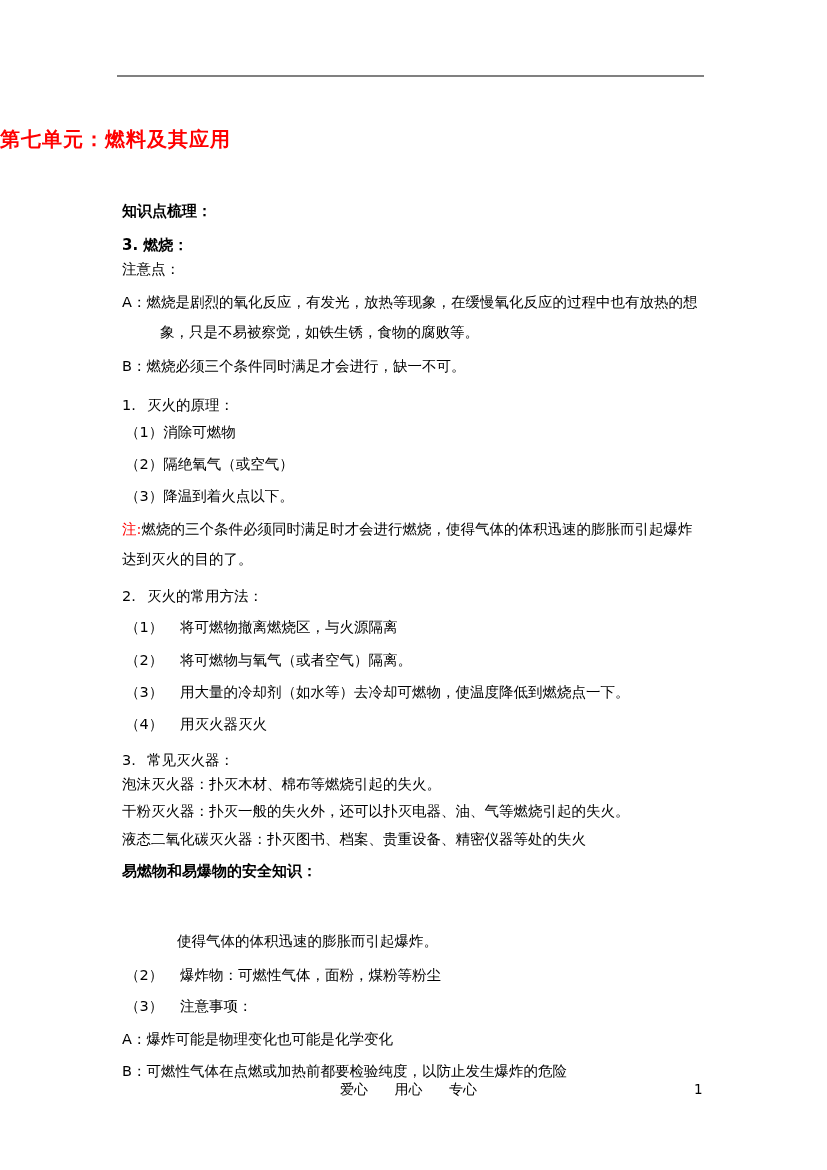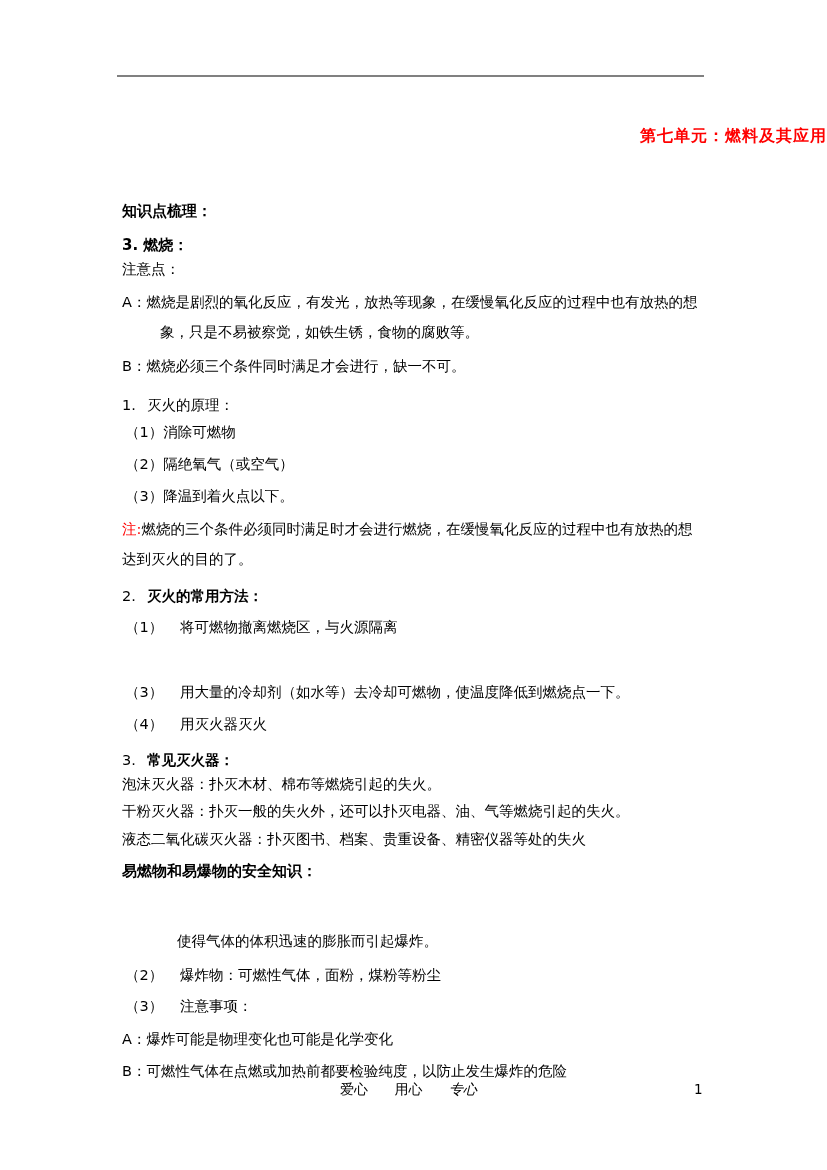--- a/index.html
+++ b/index.html
@@ -23,56 +23,56 @@
     width: 587px;
     height: 2px;
     background: #808080;
   }
   .title {
     position: absolute;
     left: 0;
     right: 0;
     top: 126px;
     margin: 0;
-    text-align: right;
-    font-size: 16px;
+    text-align: left;
+    font-size: 20px;
     font-weight: bold;
     color: #ff0000;
     letter-spacing: 1px;
     white-space: nowrap;
   }
   .ln {
     position: absolute;
     left: 122px;
     font-size: 14.5px;
     line-height: 19px;
     white-space: pre;
     color: #000000;
     margin-top: 32px;
   }
-  .bold { font-weight: bold; }
+  .bold { font-weight: normal; }
   .red  { color: #ff0000; }
   .h15  { font-size: 15px; font-weight: bold; }
   .num {
     display: inline-block;
     width: 25px;
   }
   .mk {
     display: inline-block;
     width: 55px;
   }
   .footer-slogan {
     position: absolute;
     left: 340px;
     top: 1081px;
     font-size: 14px;
     white-space: nowrap;
   }
   .footer-slogan span { margin-right: 22px; }
-  .footer-slogan span:last-child { margin-right: 8px; font-style: italic; }
+  .footer-slogan span:last-child { margin-right: 8px; }
   .page-number {
     position: absolute;
     left: 694px;
     top: 1081px;
     font-size: 13.5px;
   }
 </style>
 </head>
 <body>
 
@@ -87,25 +87,26 @@
   <div class="ln h15" style="top:204px">3. 燃烧：</div>
   <div class="ln" style="top:228px">注意点：</div>
   <div class="ln" style="top:261px">A：燃烧是剧烈的氧化反应，有发光，放热等现象，在缓慢氧化反应的过程中也有放热的想</div>
   <div class="ln" style="top:291px; left:160px">象，只是不易被察觉，如铁生锈，食物的腐败等。</div>
   <div class="ln" style="top:325px">B：燃烧必须三个条件同时满足才会进行，缺一不可。</div>
 
   <div class="ln" style="top:364px"><span class="num">1.</span><span>灭火的原理：</span></div>
   <div class="ln" style="top:391px; left:125px">（1）消除可燃物</div>
   <div class="ln" style="top:423px; left:125px">（2）隔绝氧气（或空气）</div>
   <div class="ln" style="top:455px; left:125px">（3）降温到着火点以下。</div>
-  <div class="ln" style="top:488px"><span class="red">注:</span><span>燃烧的三个条件必须同时满足时才会进行燃烧，在缓慢氧化反应的过程中也有放热的想</span></div>
+  <div class="ln" style="top:488px"><span class="red">注:</span><span>燃烧的三个条件必须同时满足时才会进行燃烧，使得气体的体积迅速的膨胀而引起爆炸</span></div>
   <div class="ln" style="top:518px">达到灭火的目的了。</div>
 
   <div class="ln" style="top:555px"><span class="num">2.</span><span class="bold">灭火的常用方法：</span></div>
   <div class="ln" style="top:586px; left:125px"><span class="mk">（1）</span><span>将可燃物撤离燃烧区，与火源隔离</span></div>
+  <div class="ln" style="top:619px; left:125px"><span class="mk">（2）</span><span>将可燃物与氧气（或者空气）隔离。</span></div>
   <div class="ln" style="top:651px; left:125px"><span class="mk">（3）</span><span>用大量的冷却剂（如水等）去冷却可燃物，使温度降低到燃烧点一下。</span></div>
   <div class="ln" style="top:683px; left:125px"><span class="mk">（4）</span><span>用灭火器灭火</span></div>
 
   <div class="ln" style="top:719px"><span class="num">3.</span><span class="bold">常见灭火器：</span></div>
   <div class="ln" style="top:743px">泡沫灭火器：扑灭木材、棉布等燃烧引起的失火。</div>
   <div class="ln" style="top:798px">液态二氧化碳灭火器：扑灭图书、档案、贵重设备、精密仪器等处的失火</div>
   <div class="ln" style="top:770px">干粉灭火器：扑灭一般的失火外，还可以扑灭电器、油、气等燃烧引起的失火。</div>
 
   <div class="ln h15" style="top:830px">易燃物和易爆物的安全知识：</div>
   <div class="ln" style="top:900px; left:177px">使得气体的体积迅速的膨胀而引起爆炸。</div>

